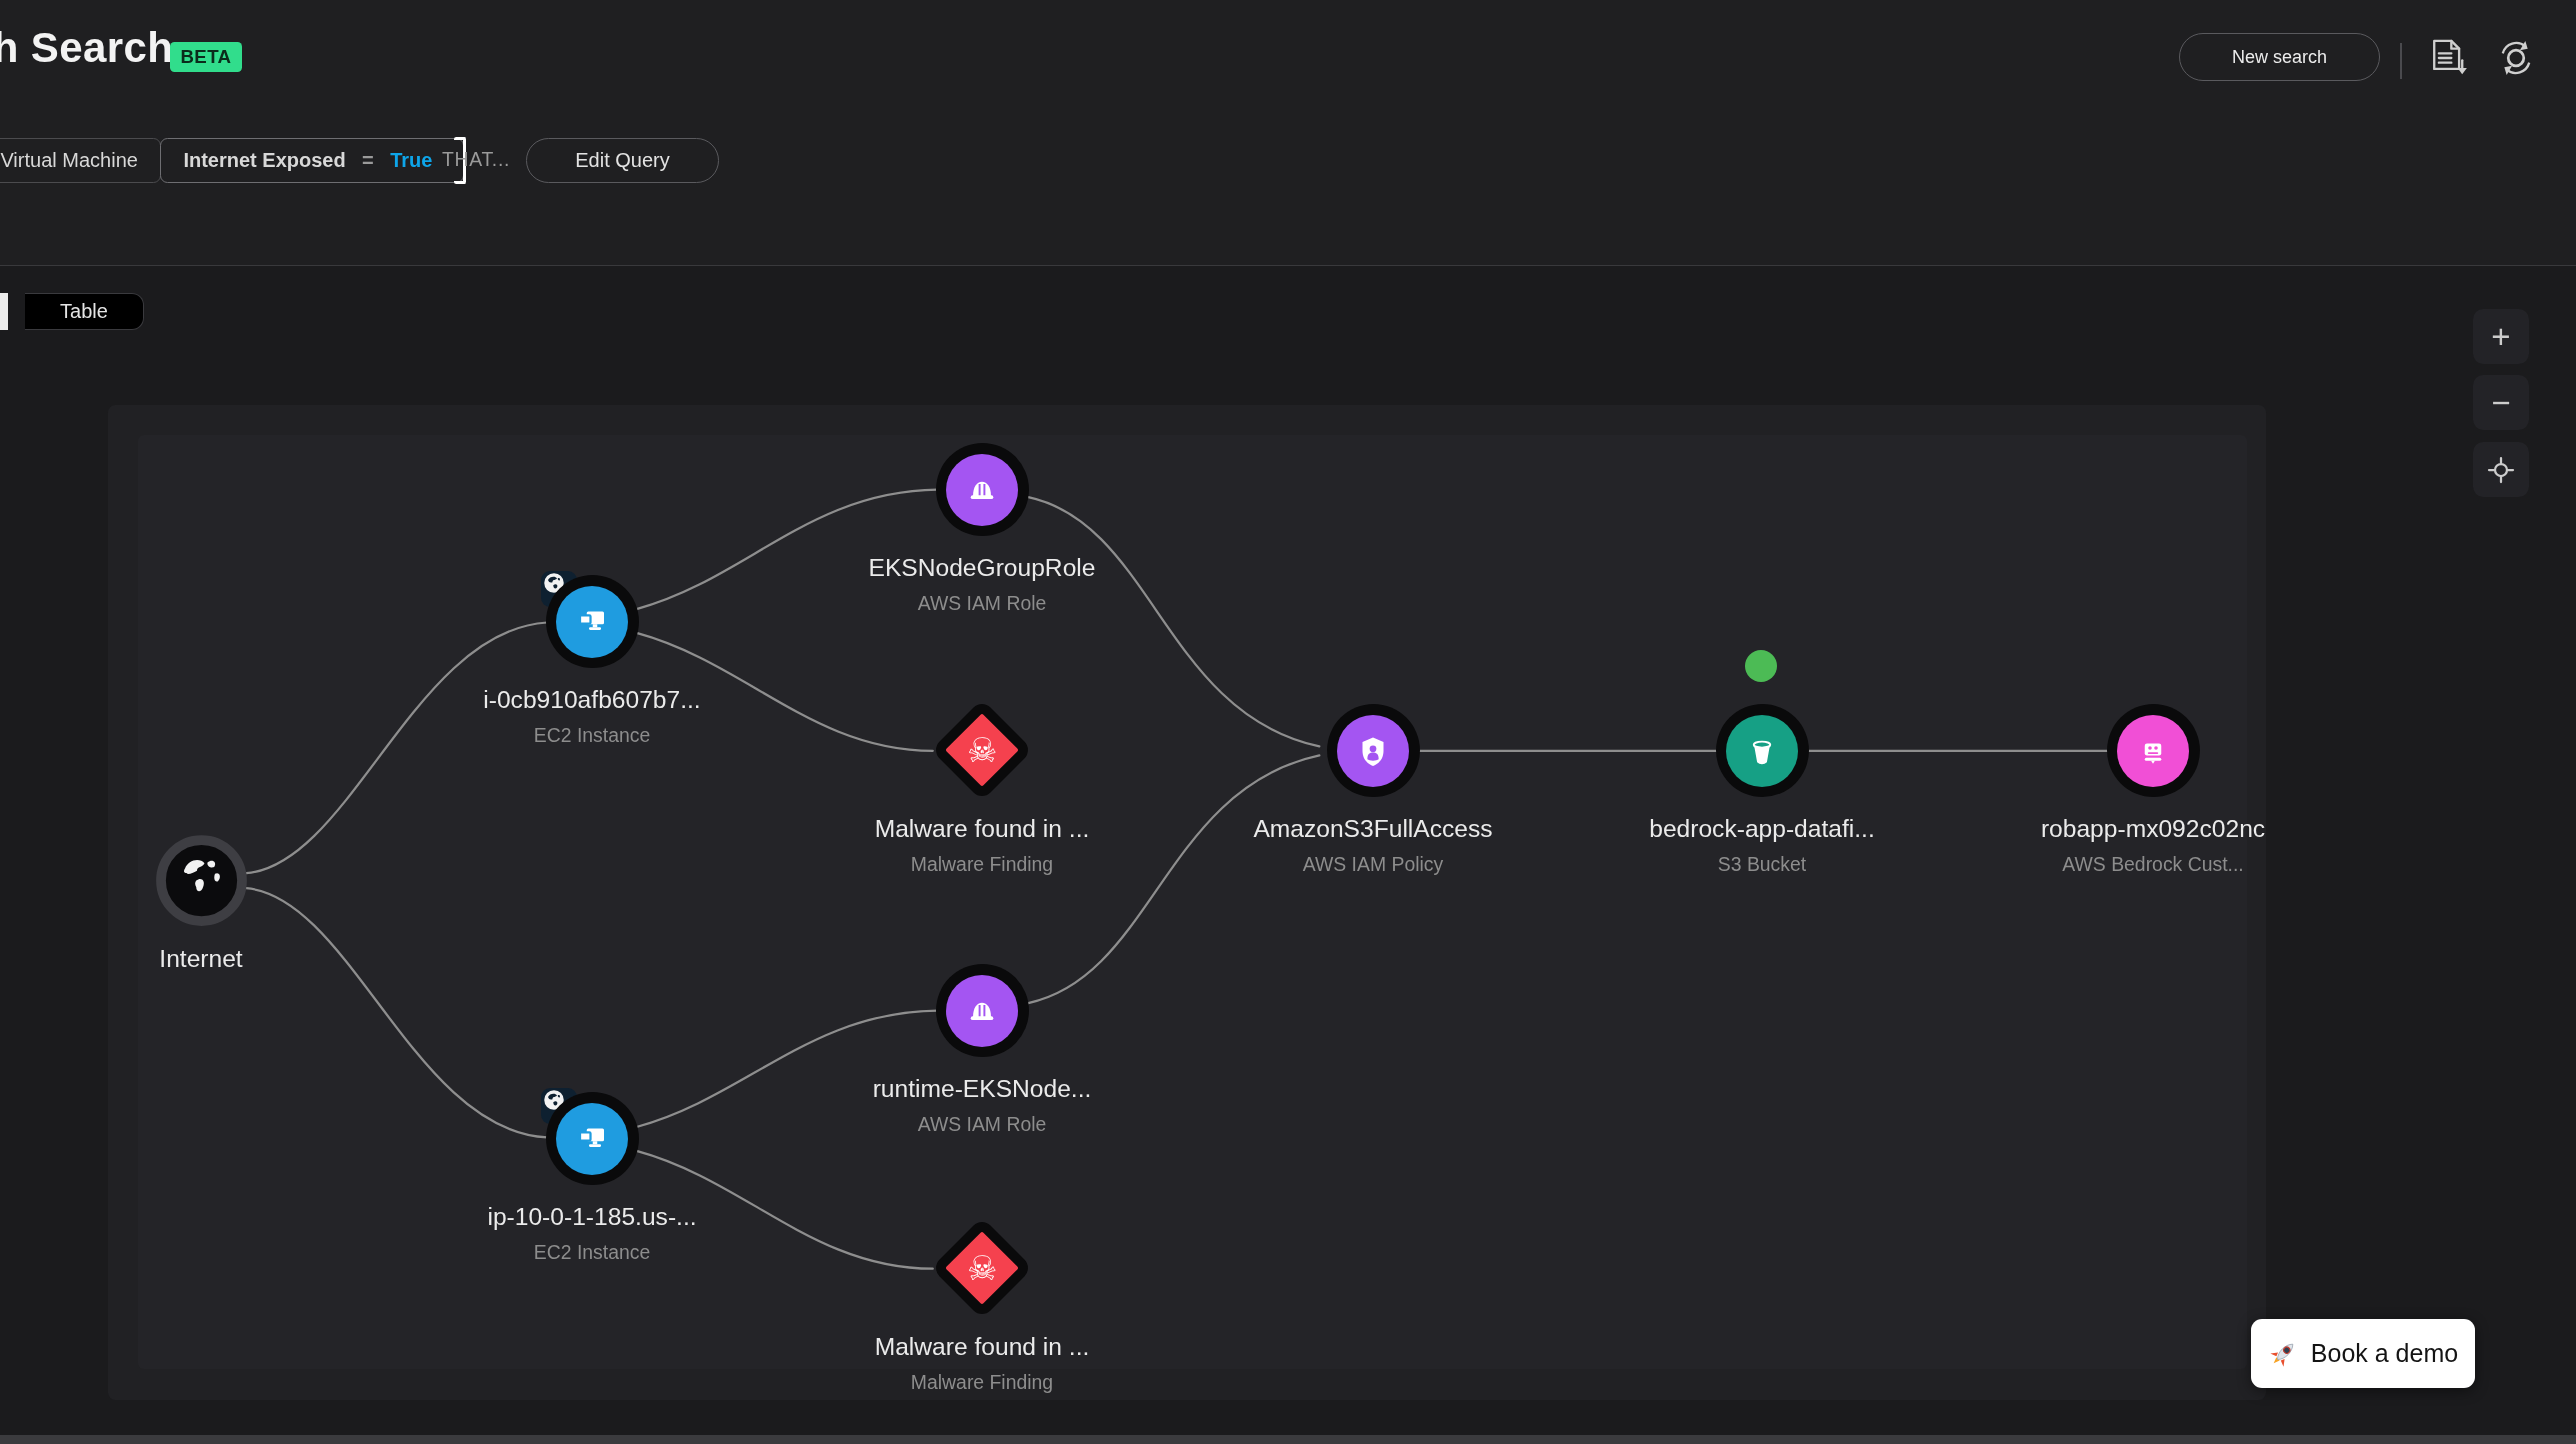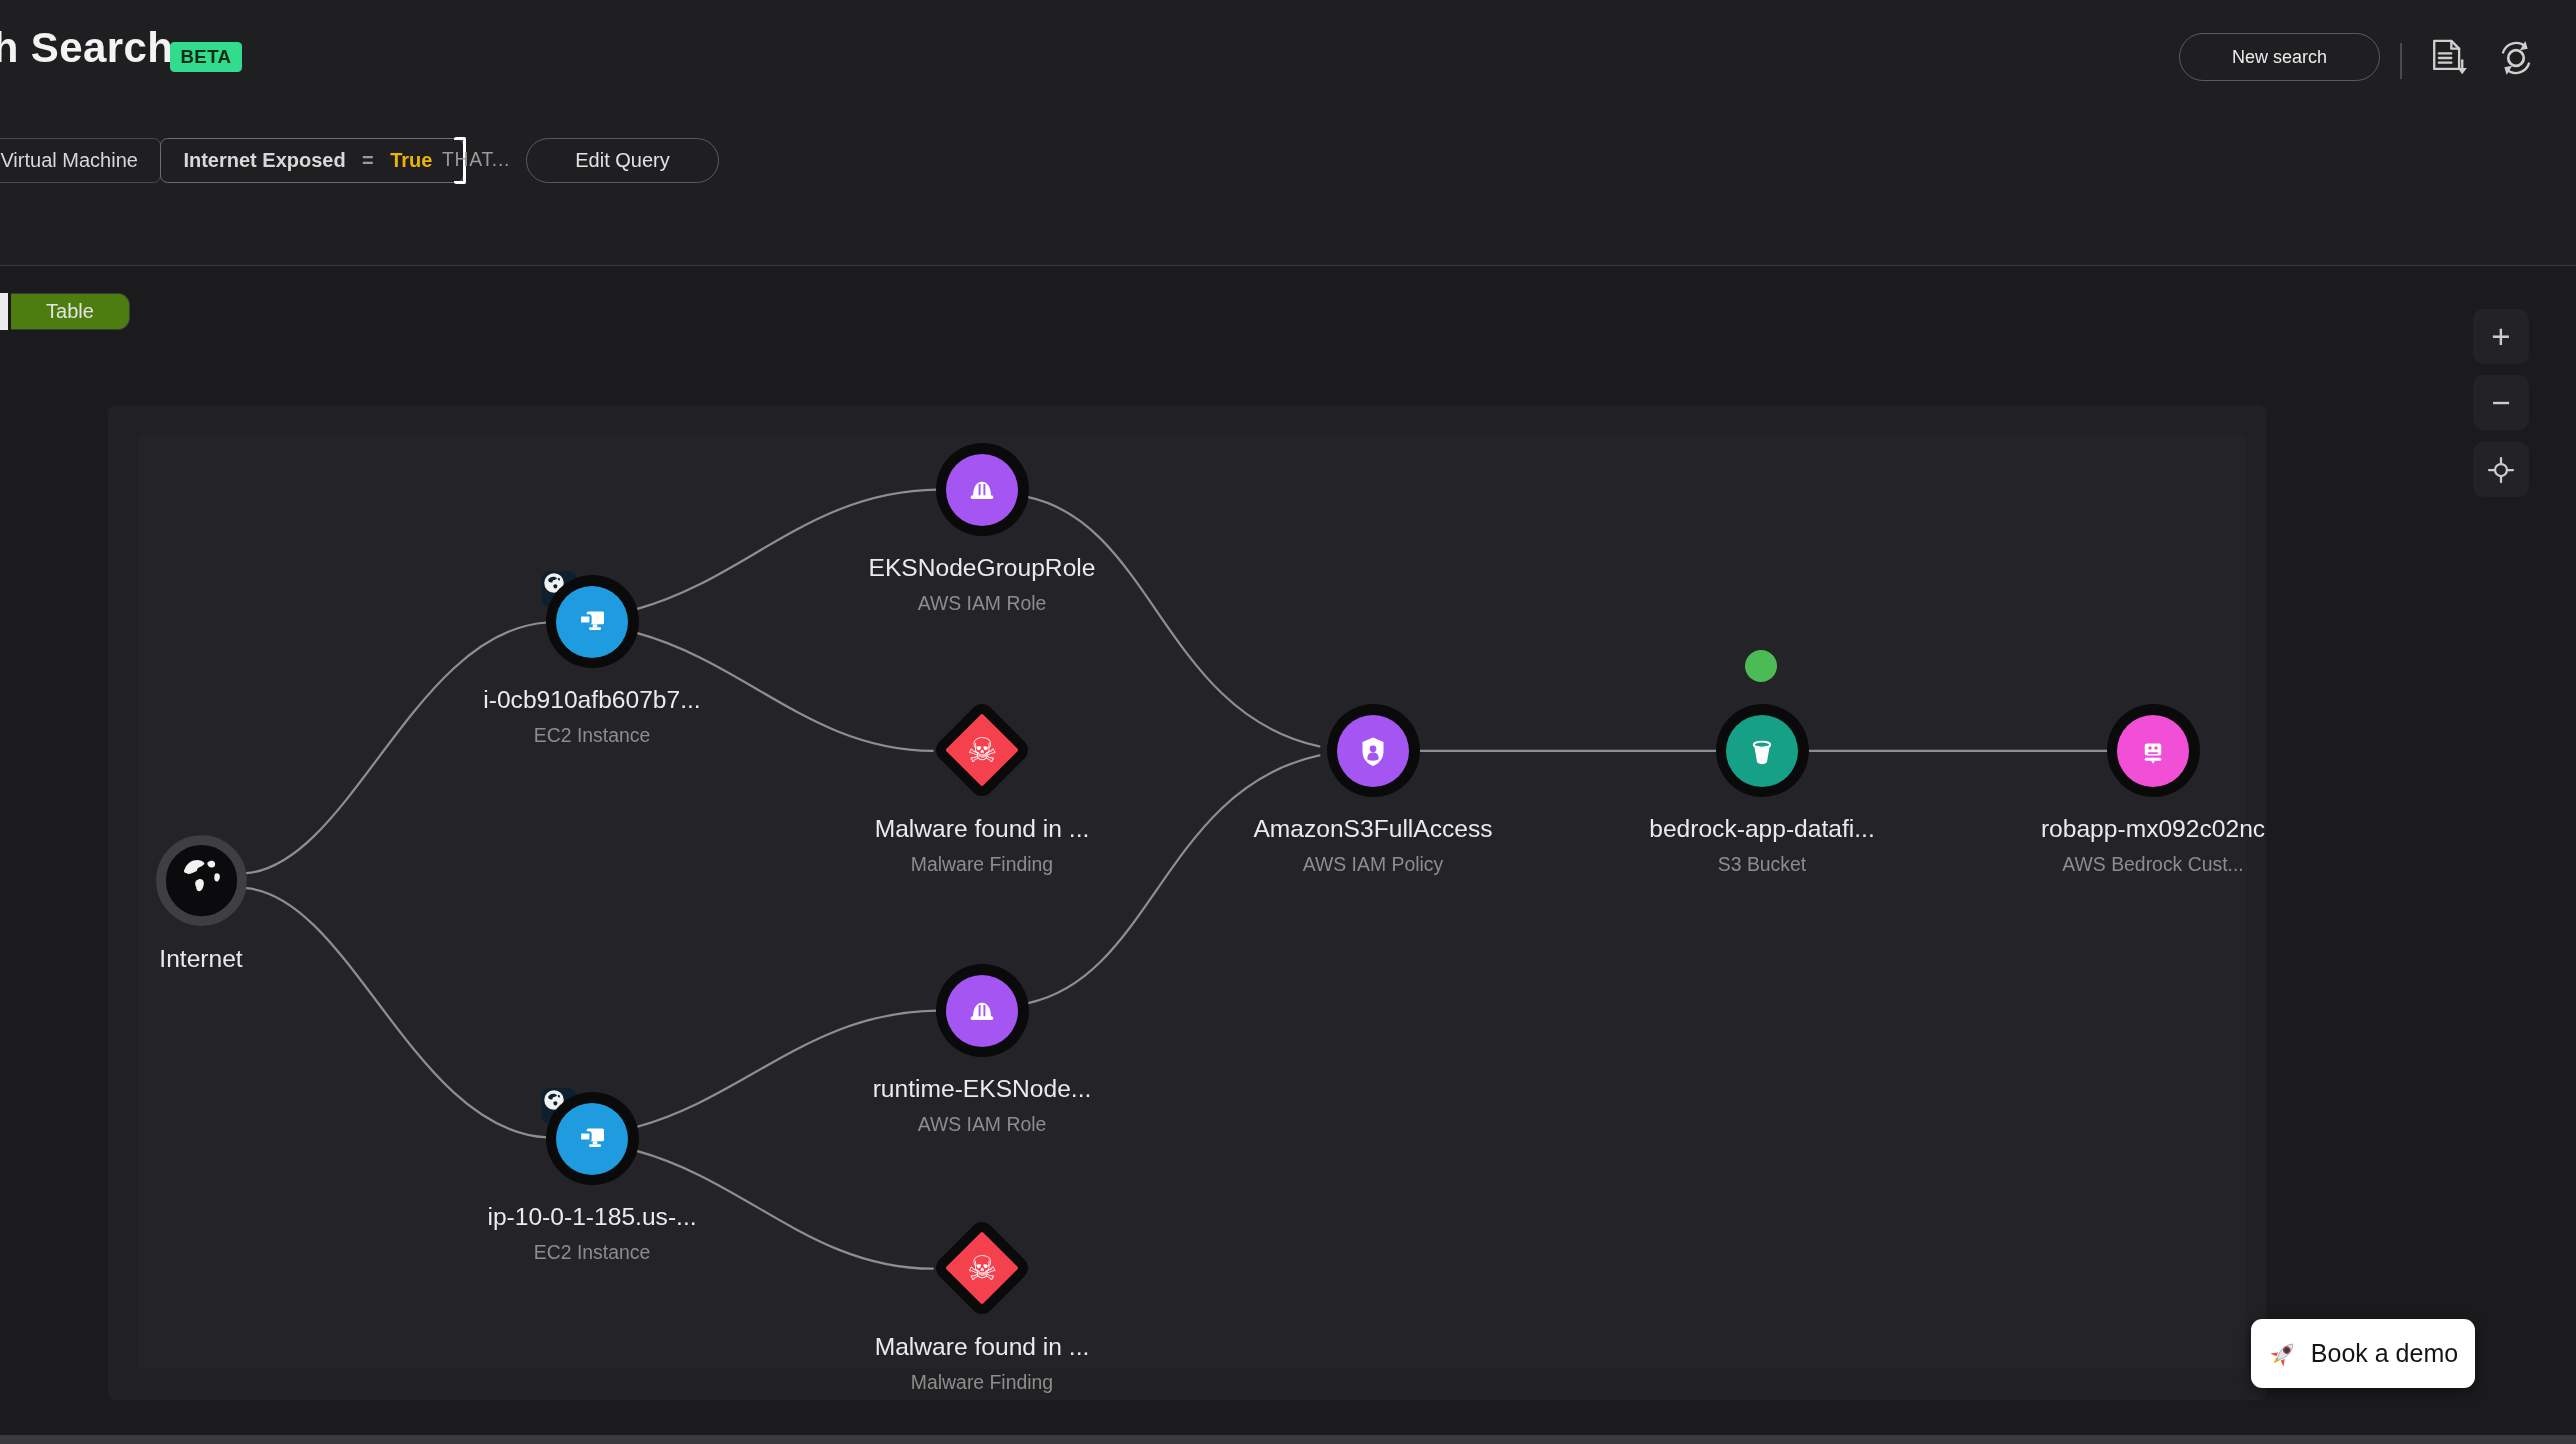--- a/index.html
+++ b/index.html
@@ -27,21 +27,21 @@
     letter-spacing:0.4px;
   }
   .chip {
     position:absolute; top:138px; height:45px;
     border:1.5px solid #4b4b4e; border-radius:7.5px;
     display:flex; align-items:center; gap:16.4px; padding:0 22.4px;
     font-size:20px; color:#d8d8d8; background:transparent; white-space:nowrap;
   }
   .chip.selected { border-color:#6e6e72; padding-right:31px;font-weight:bold; }
   .chip .op { color:#9a9a9a; }
-  .chip .val { color:#eab308; }
+  .chip .val { color:#0ea5e9; }
   .chip .bracket {
     position:absolute; right:-2.2px; top:-2.2px; bottom:-2.2px; width:12px;
     border:3px solid #ffffff; border-left:none; border-radius:2.2px;
   }
   .that-text {
     position:absolute; left:442px; top:148px;
     font-size:19.4px; color:#9a9a9a; letter-spacing:0.7px;
   }
   .edit-query-btn {
     position:absolute; left:526px; top:138px; width:193px; height:45px;
@@ -59,22 +59,22 @@
   .hdr-icon { position:absolute; top:37px; width:42px; height:42px; cursor:pointer; }
   .hdr-icon.export { left:2428px; }
   .hdr-icon.refresh { left:2495px; }
 
   
   .tab-graph-sliver {
     position:absolute; left:0; top:293px; width:8.2px; height:37px;
     background:#ececec;
   }
   .tab-table {
-    position:absolute; left:11px; top:293px; width:119px; height:37px;
-    background:#4d7c0f; border:0.7px solid #3a3a3e; border-left:none;
+    position:absolute; left:25px; top:293px; width:119px; height:37px;
+    background:#000000; border:0.7px solid #3a3a3e; border-left:none;
     border-radius:0 12px 12px 0;
     display:flex; align-items:center; justify-content:center;
     font-size:20px; color:#e4e4e4; cursor:pointer;
   }
 
   
   .graph-panel {
     position:absolute; left:108px; top:405px; width:2158px; height:995px;
     background:#212124; border-radius:7.5px;
   }

